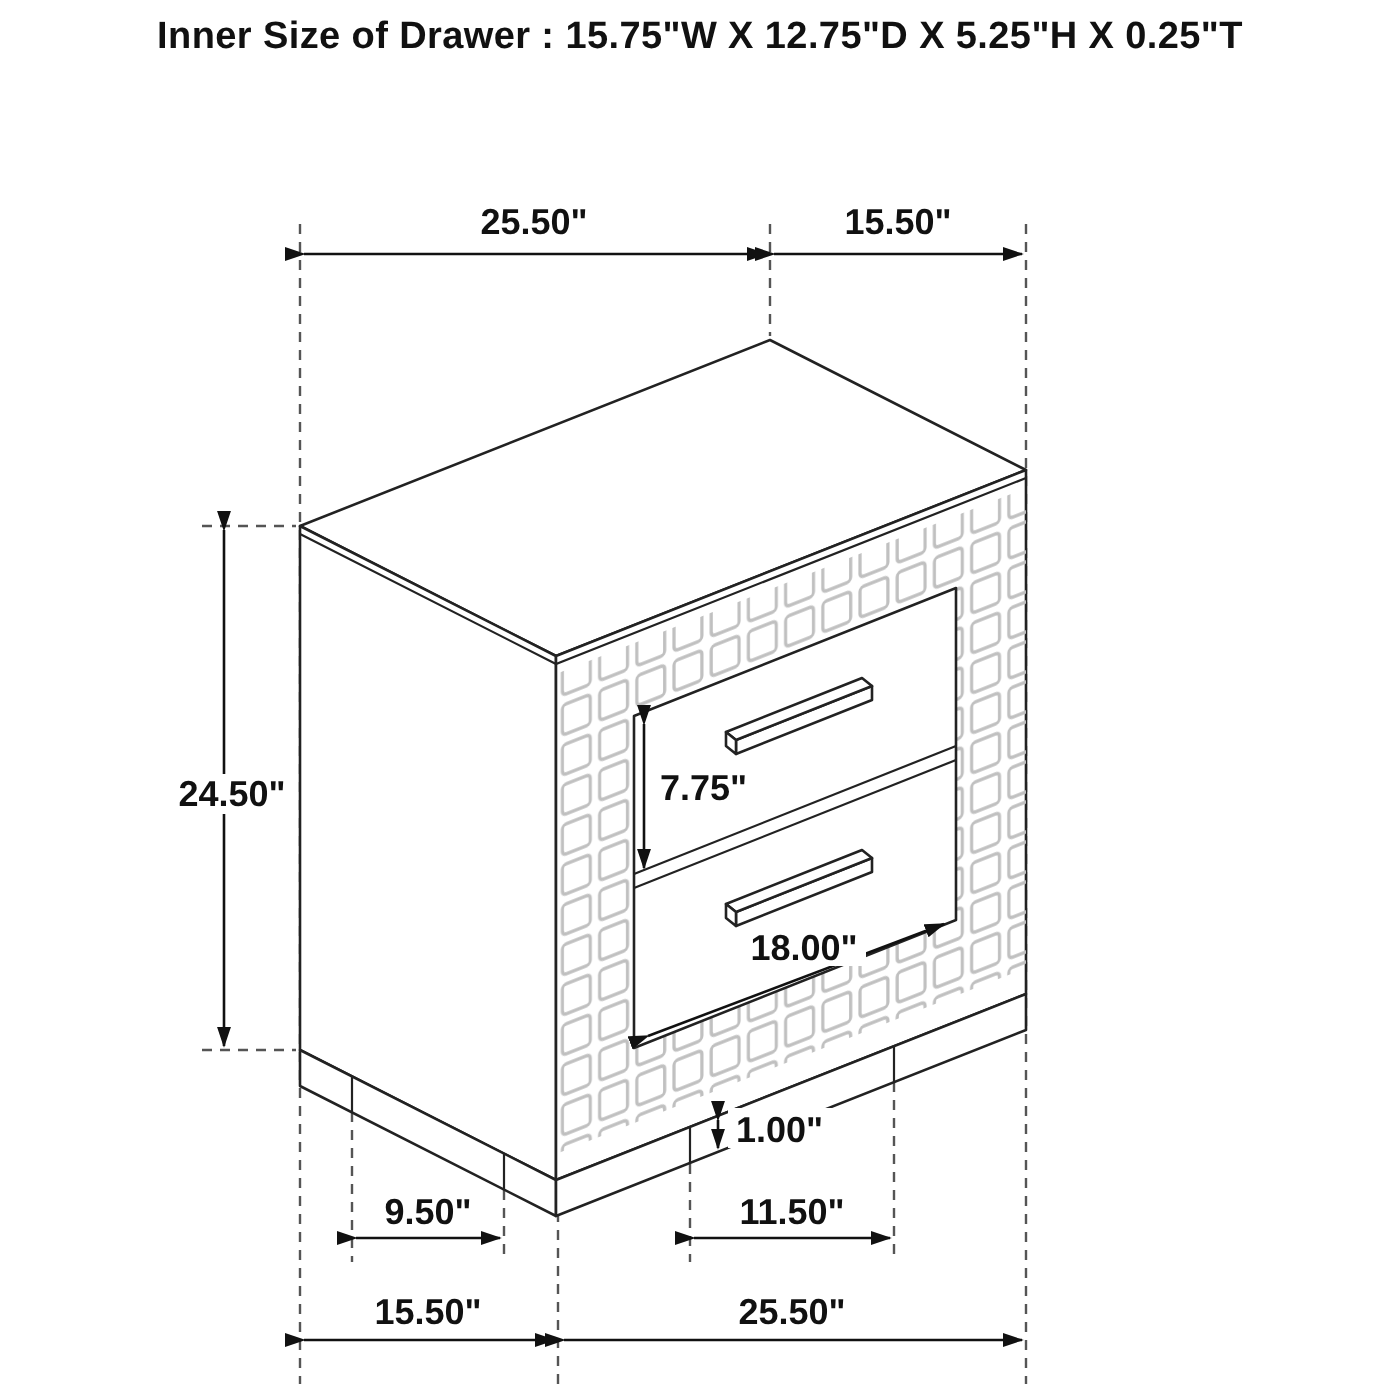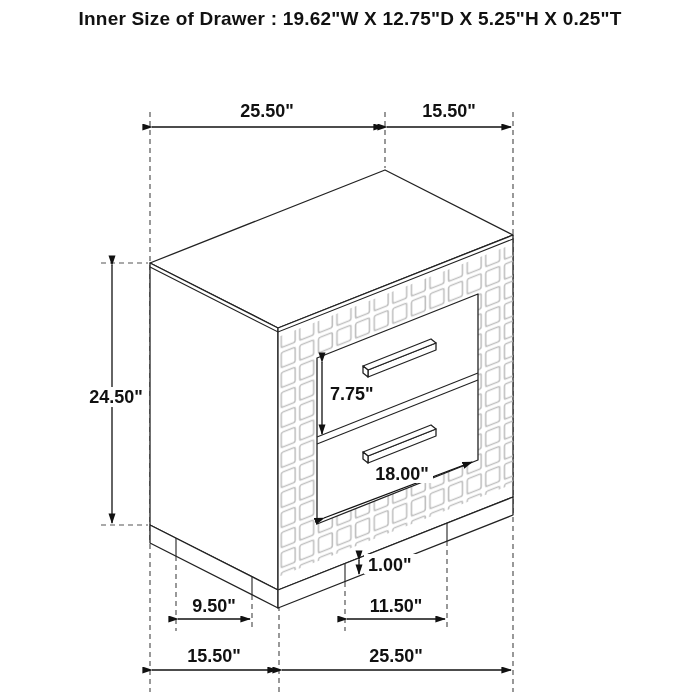--- a/index.html
+++ b/index.html
@@ -19,21 +19,21 @@
   .dash{stroke:#555555;stroke-width:1.2;stroke-dasharray:5 4;fill:none;}
   .solid{stroke:#222222;stroke-width:1.3;fill:#ffffff;stroke-linejoin:round;}
   .thin{stroke:#222222;stroke-width:1.1;fill:none;}
   .dim{stroke:#111111;stroke-width:1.3;fill:none;}
   .lblbg{fill:#ffffff;}
 </style>
 </head>
 <body>
 
 <div class="stage">
-  <div class="fig-title">Inner Size of Drawer : 19.62"W X 12.75"D X 5.25"H X 0.25"T</div>
+  <div class="fig-title">Inner Size of Drawer : 15.75"W X 12.75"D X 5.25"H X 0.25"T</div>
 
   <svg width="700" height="700" viewBox="0 0 700 700">
     <defs>
       <marker id="arr" markerWidth="11" markerHeight="8" refX="9.6" refY="3.5" orient="auto" markerUnits="userSpaceOnUse">
         <path d="M0,0 L10.5,3.5 L0,7 Z" fill="#111111"></path>
       </marker>
       <pattern id="tex" width="20" height="20" patternUnits="userSpaceOnUse" patternTransform="matrix(0.93,-0.368,0,1,317,337)">
         <rect x="1.5" y="1.5" width="15" height="15" rx="2" fill="none" stroke="#c0c0c0" stroke-width="1.7"></rect>
       </pattern>
     </defs>

